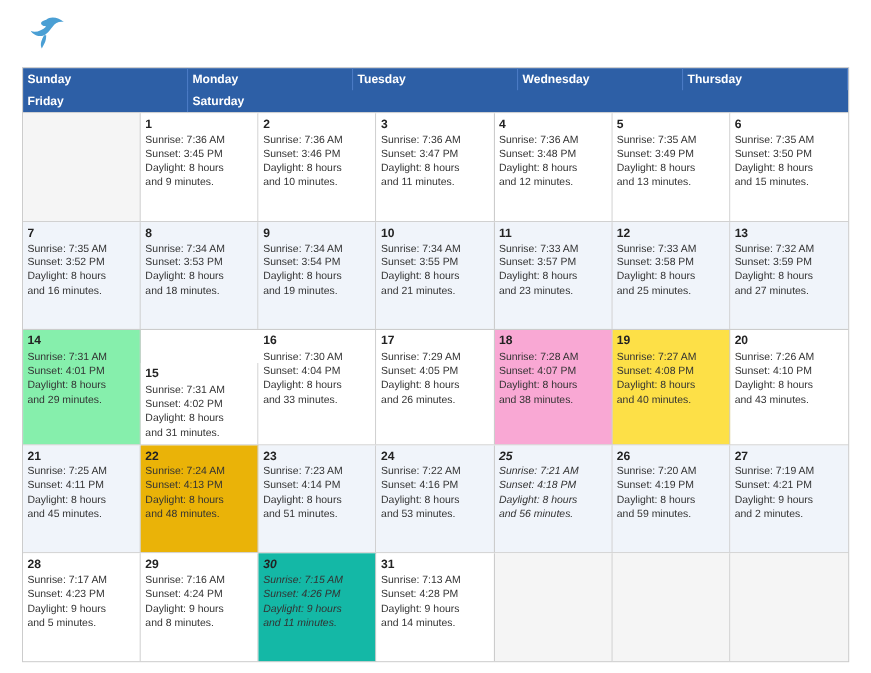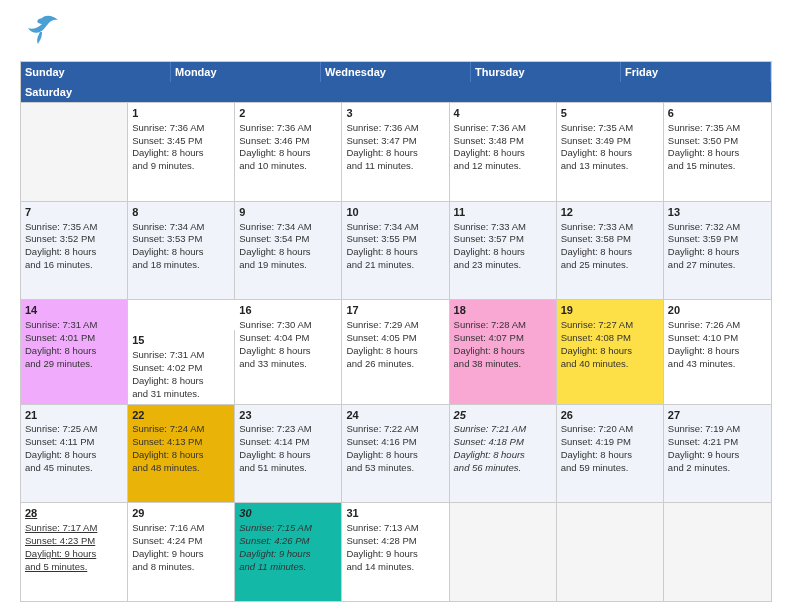--- a/index.html
+++ b/index.html
@@ -121,20 +121,21 @@
     <div class="title-block">
       <div class="month-title"></div>
       <div class="subtitle"></div>
     </div>
   </div>
 
   <div class="calendar">
     <div class="cal-header" id="cal-header">
         <div class="cal-header-cell">Sunday</div>
         <div class="cal-header-cell">Monday</div>
+        <div class="cal-header-cell">Tuesday</div>
         <div class="cal-header-cell">Wednesday</div>
         <div class="cal-header-cell">Thursday</div>
         <div class="cal-header-cell">Friday</div>
         <div class="cal-header-cell">Saturday</div>
       </div>
     <div class="cal-body" id="cal-body">
         <div class="cal-row">
           <div class="cal-cell empty" style="background: rgb(245, 245, 245);"></div>
           <div class="cal-cell" style="background: rgb(255, 255, 255);">
             <div class="day-num">1</div>
@@ -224,21 +225,21 @@
           </div>
           <div class="cal-cell" style="background: rgb(240, 244, 250);">
             <div class="day-num">13</div>
             <div>Sunrise: 7:32 AM</div>
             <div>Sunset: 3:59 PM</div>
             <div>Daylight: 8 hours</div>
             <div>and 27 minutes.</div>
           </div>
         </div>
         <div class="cal-row">
-          <div class="cal-cell" style="background: #f0abfc;">
+          <div class="cal-cell" style="background: #86efac;">
             <div class="day-num">14</div>
             <div>Sunrise: 7:31 AM</div>
             <div>Sunset: 4:01 PM</div>
             <div>Daylight: 8 hours</div>
             <div>and 29 minutes.</div>
           </div>
           <div class="cal-cell" style="background: rgb(255, 255, 255); margin-top: 30px;">
             <div class="day-num">15</div>
             <div>Sunrise: 7:31 AM</div>
             <div>Sunset: 4:02 PM</div>
@@ -326,21 +327,21 @@
           </div>
           <div class="cal-cell" style="background: rgb(240, 244, 250);">
             <div class="day-num">27</div>
             <div>Sunrise: 7:19 AM</div>
             <div>Sunset: 4:21 PM</div>
             <div>Daylight: 9 hours</div>
             <div>and 2 minutes.</div>
           </div>
         </div>
         <div class="cal-row">
-          <div class="cal-cell" style="background: rgb(255, 255, 255); text-decoration: underline;">
+          <div class="cal-cell" style="background: rgb(255, 255, 255);">
             <div class="day-num">28</div>
             <div>Sunrise: 7:17 AM</div>
             <div>Sunset: 4:23 PM</div>
             <div>Daylight: 9 hours</div>
             <div>and 5 minutes.</div>
           </div>
           <div class="cal-cell" style="background: rgb(255, 255, 255);">
             <div class="day-num">29</div>
             <div>Sunrise: 7:16 AM</div>
             <div>Sunset: 4:24 PM</div>

